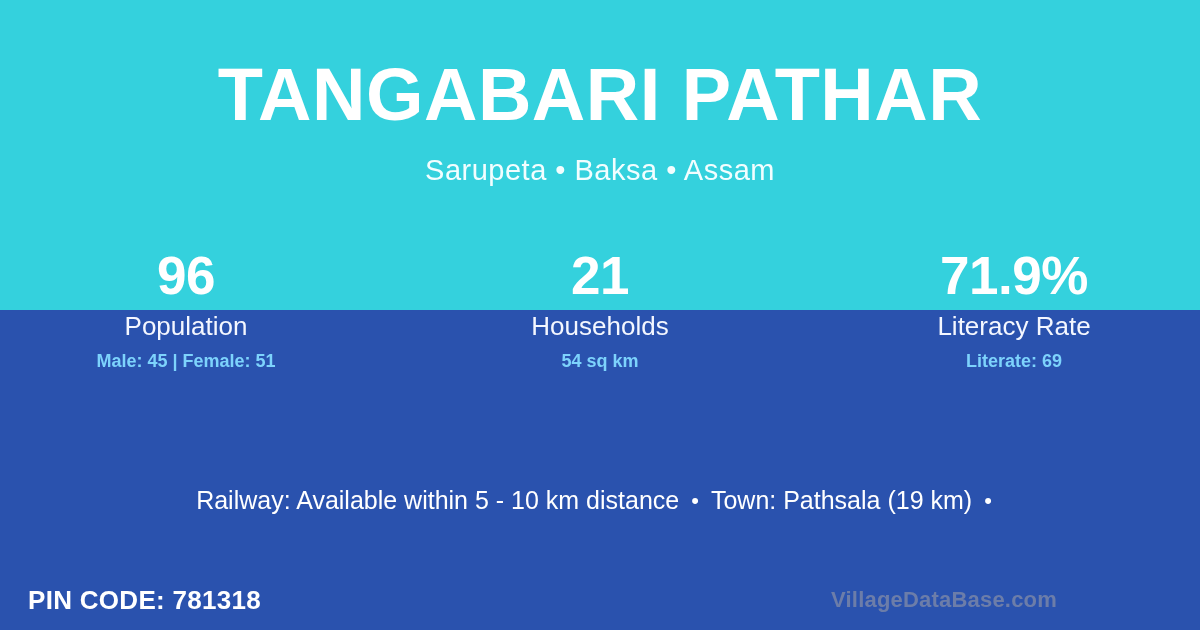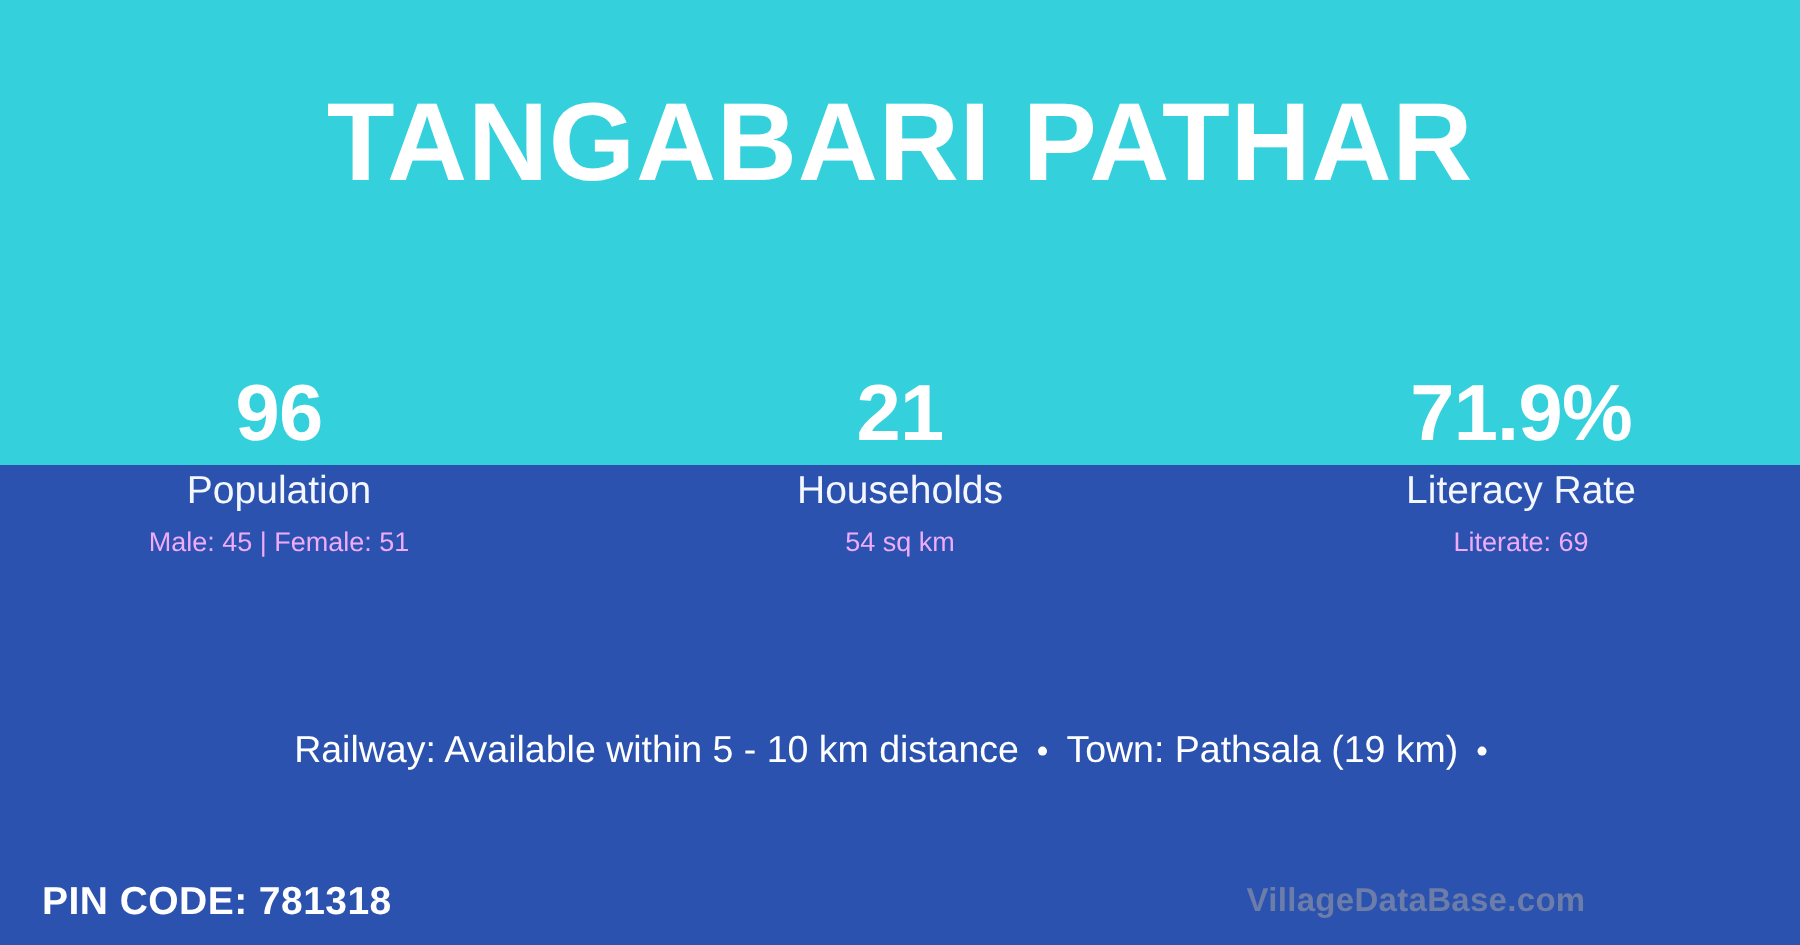--- a/index.html
+++ b/index.html
@@ -83,22 +83,22 @@
   .stat-label {
     margin-top: 8px;
     font-size: 26px;
     font-weight: normal;
     color: #f4f7ff;
     line-height: 1.1;
   }
   .stat-sub {
     margin-top: 12px;
     font-size: 18px;
-    font-weight: normal;
-    color: #f0abfc;
+    font-weight: bold;
+    color: #7dd3fc;
     line-height: 1.1;
   }
   .infra-row {
     position: absolute;
     top: 486px;
     left: 0;
     width: 1200px;
     display: flex;
     flex-direction: row;
     align-items: center;
@@ -143,20 +143,21 @@
 </style>
 </head>
 <body>
 
 <div class="card">
 
   <div class="cyan-band"></div>
 
   <div class="header">
     <div class="village-title">TANGABARI PATHAR</div>
+    <div class="village-subtitle">Sarupeta  •  Baksa  •  Assam</div>
   </div>
 
   <div class="stats-row">
 
     <div class="stat">
       <div class="stat-value">96</div>
       <div class="stat-label">Population</div>
       <div class="stat-sub">Male: 45 | Female: 51</div>
     </div>
 

